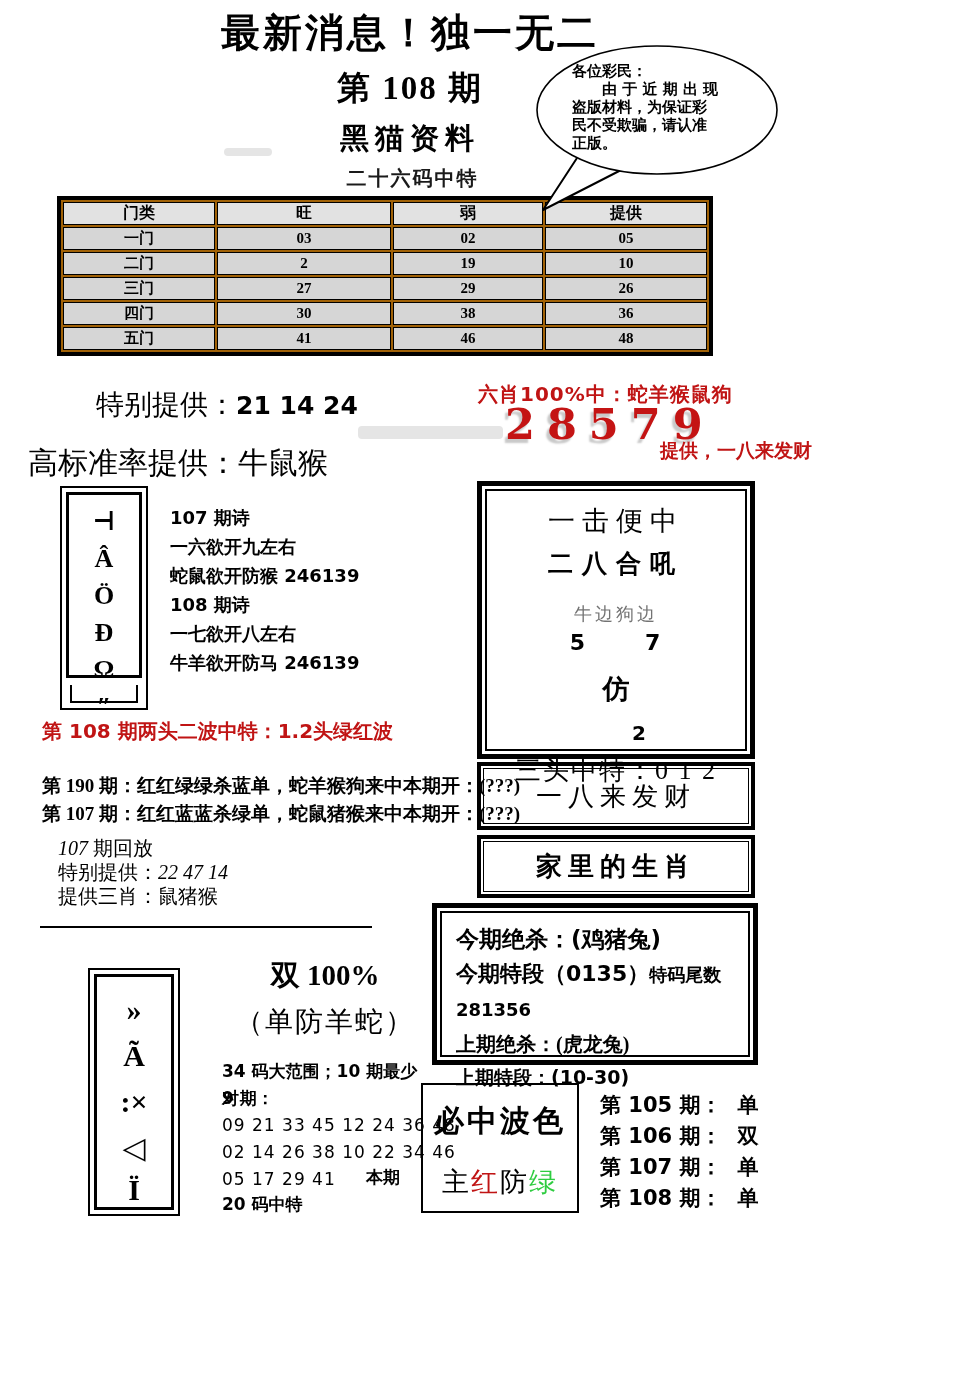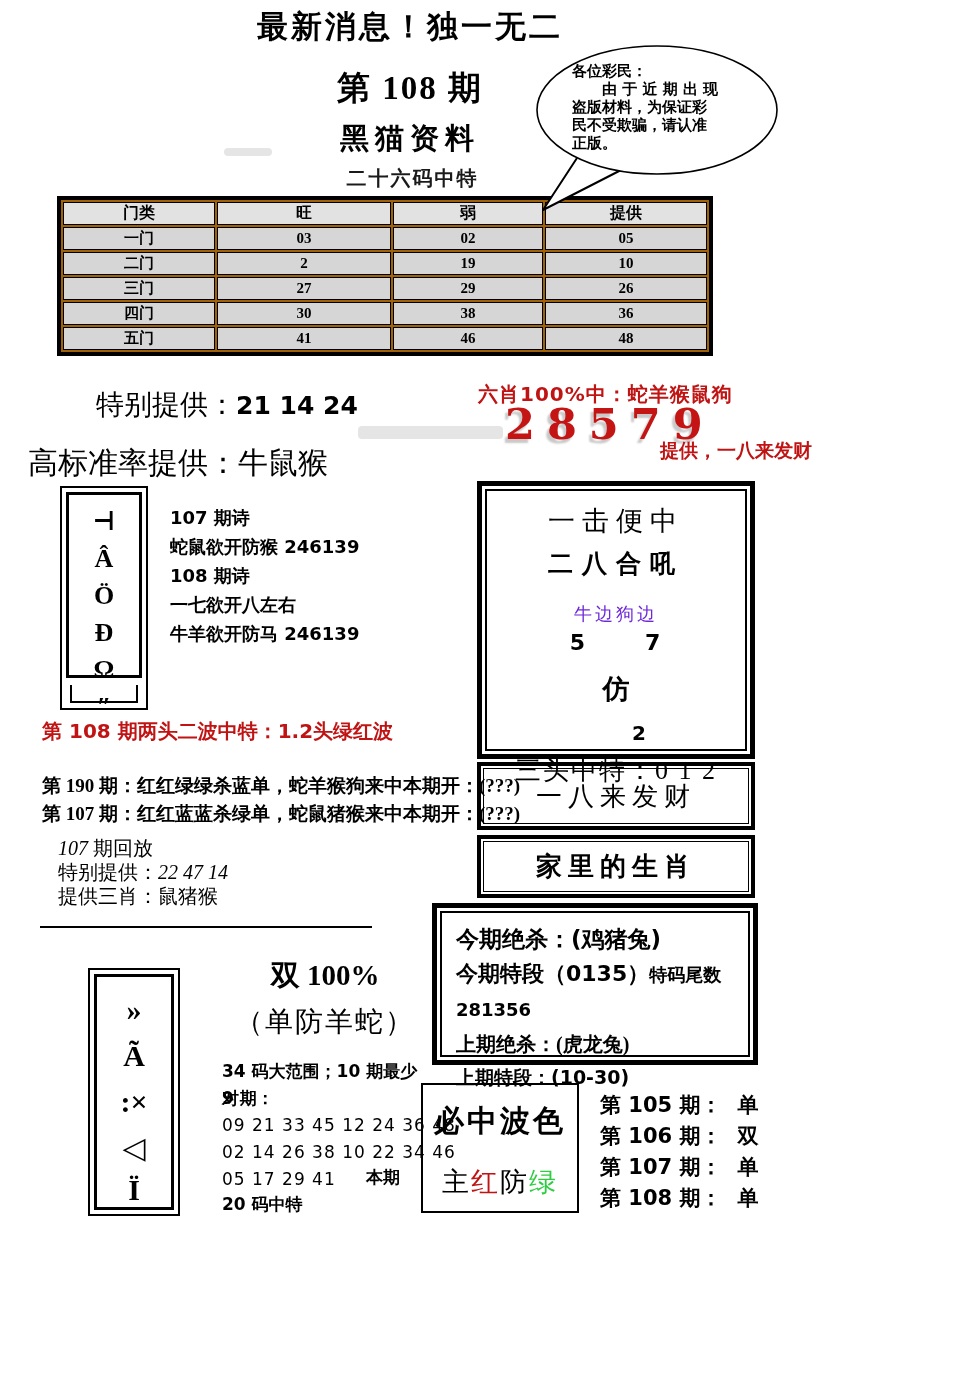--- a/index.html
+++ b/index.html
@@ -5,21 +5,21 @@
   html,body{margin:0;padding:0;background:#f2f2f2;}
   .page{position:relative;width:962px;height:1394px;background:#ffffff;overflow:hidden;
         font-family:"Liberation Serif","DejaVu Serif",serif;color:#000;}
   .abs{position:absolute;}
   .ctr{text-align:center;}
   .sans{font-family:"DejaVu Sans","Liberation Sans",sans-serif;}
   .red{color:#c01414;}
   .smudge{background:#dedede;border-radius:4px;opacity:.8;}
 
   
-  .main-title{font-size:31px;font-weight:bold;letter-spacing:3px;}
+  .main-title{font-size:39px;font-weight:bold;letter-spacing:3px;}
   .issue-title{font-size:33px;font-weight:bold;letter-spacing:2px;}
   .sub-title{font-size:29px;font-weight:bold;letter-spacing:6px;}
   .sub26{font-size:20px;font-weight:bold;letter-spacing:2px;color:#1a1a1a;}
 
   
   .bubble-text{font-size:15px;font-weight:bold;line-height:18px;}
 
   
   table.grid{border-collapse:separate;border-spacing:2px;border:4px solid #000;background:#a16207;}
   table.grid th,table.grid td{border:1px solid #000;background:#d6d6d6;text-align:center;
@@ -55,21 +55,21 @@
   .divider{background:#000;height:2px;}
 
   
   .frame{border:5px solid #000;}
   .frame .inner{position:absolute;left:3px;right:3px;top:3px;bottom:3px;border:2px solid #000;}
   .frame4{border:4px solid #000;}
   .frame4 .inner1{position:absolute;left:2px;right:2px;top:2px;bottom:2px;border:1px solid #000;
       display:flex;align-items:center;justify-content:center;}
   .hit-l1{font-size:27px;letter-spacing:7px;margin-top:12px;}
   .hit-l2{font-size:25px;font-weight:bold;letter-spacing:9px;margin-top:8px;font-family:"DejaVu Serif",serif;}
-  .hit-l3{font-size:18px;margin-top:22px;letter-spacing:3px;color:#6d28d9;}
+  .hit-l3{font-size:18px;margin-top:22px;letter-spacing:3px;color:#737373;}
   .hit-l4{font-size:22px;font-weight:bold;margin-top:4px;letter-spacing:2px;font-family:"DejaVu Sans",sans-serif;white-space:pre;}
   .hit-l5{font-size:27px;font-weight:bold;margin-top:16px;}
   .hit-l6{font-size:20px;font-weight:bold;margin-top:14px;padding-left:46px;font-family:"DejaVu Sans",sans-serif;}
   .hit-l7{font-size:26px;margin-top:8px;letter-spacing:2px;}
   .box-label{font-size:26px;letter-spacing:6px;}
   .box-label.bold{font-weight:bold;}
 
   .kill-line1{font-size:23px;font-weight:bold;font-family:"DejaVu Sans",sans-serif;line-height:36px;}
   .kill-line2{font-size:22px;font-weight:bold;font-family:"DejaVu Sans",sans-serif;line-height:34px;}
   .kill-line2 .small{font-size:18px;}
@@ -175,20 +175,21 @@
       <span class="glyph">Ö</span>
       <span class="glyph">Ð</span>
       <span class="glyph">Ω</span>
       <span class="glyph">″</span>
     </div>
     <div class="bracket"></div>
   </div>
 
   <div class="abs poem" style="left:170px;top:503px;">
     <div>107 期诗</div>
+    <div>一六欲开九左右</div>
     <div>蛇鼠欲开防猴 246139</div>
     <div>108 期诗</div>
     <div>一七欲开八左右</div>
     <div>牛羊欲开防马 246139</div>
   </div>
 
   <div class="abs red red-tip sans" style="left:42px;top:718px;">第 108 期两头二波中特：1.2头绿红波</div>
   <div class="abs sent-line" style="left:42px;top:772px;">第 190 期：红红绿绿杀蓝单，蛇羊猴狗来中本期开：(???)</div>
   <div class="abs sent-line" style="left:42px;top:800px;">第 107 期：红红蓝蓝杀绿单，蛇鼠猪猴来中本期开：(???)</div>
 

